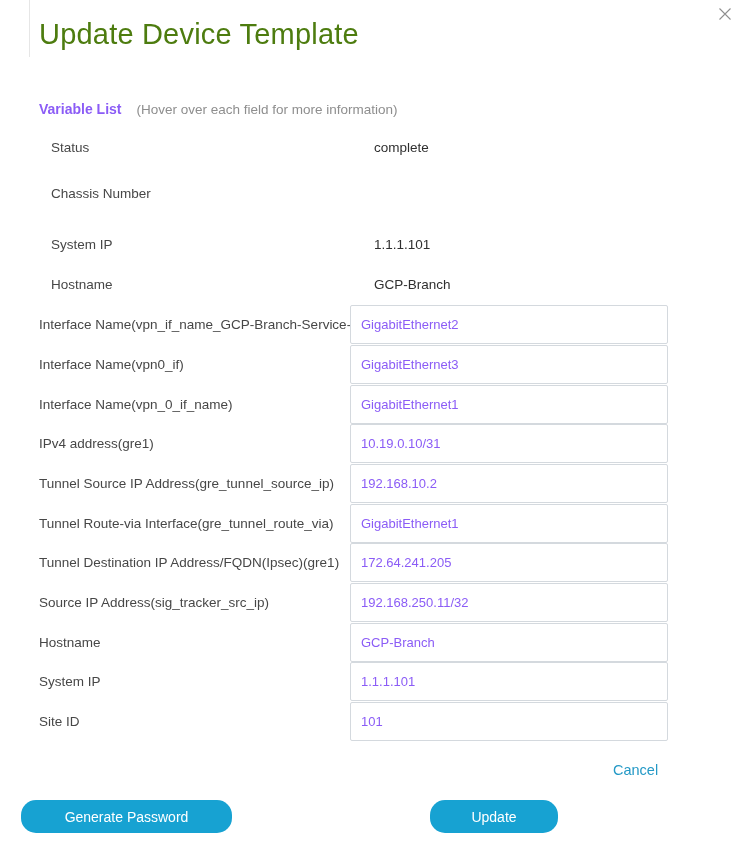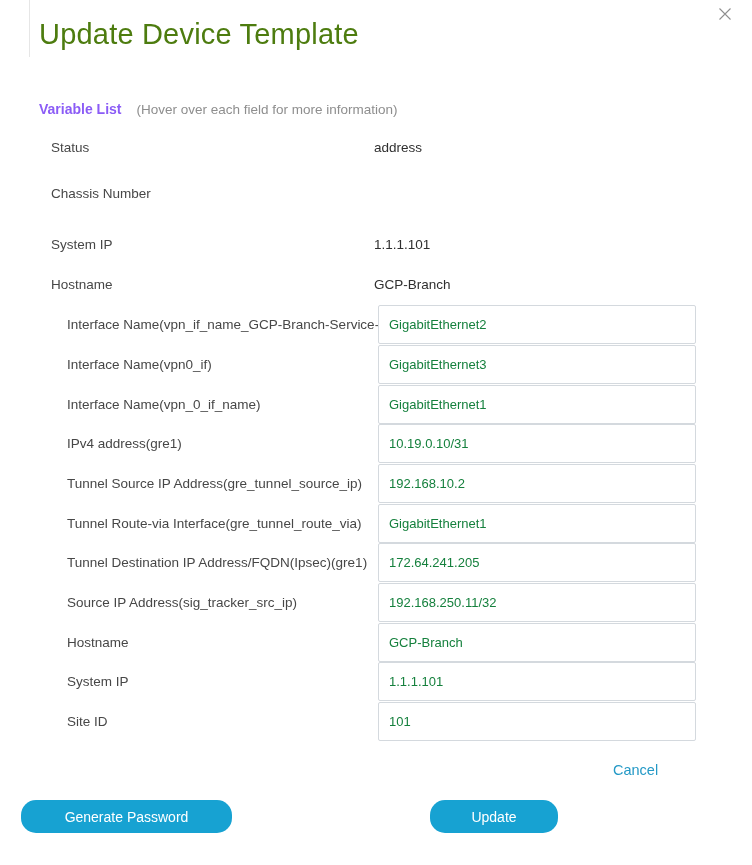--- a/index.html
+++ b/index.html
@@ -28,30 +28,30 @@
     position: absolute; left: 39px; top: 101px;
     font-size: 13.5px; color: #8e8e8e; white-space: nowrap;
   }
   .subtitle .head { color: #8b5cf6; font-weight: 700; font-size: 14px; margin-right: 15px; }
   .srow {
     position: absolute; left: 39px; right: 84px; display: flex; align-items: flex-start; margin-left: 12px;
   }
   .srow .lbl { width: 323px; flex: none; font-size: 13.5px; color: #474747; }
   .srow .val { font-size: 13.5px; color: #2f2f2f; }
   .irow {
-    position: absolute; left: 39px; height: 29px; display: flex; align-items: center; margin-left: 28px;
+    position: absolute; left: 39px; height: 29px; display: flex; align-items: center;
   }
   .irow .lbl {
     width: 311px; flex: none; font-size: 13.5px; color: #474747;
     white-space: nowrap; overflow: hidden;
   }
   .irow input {
     width: 318px; height: 39px; flex: none;
     border: 1px solid #d4d9de; border-radius: 2px;
-    padding: 0 10px; font-size: 13px; color: #15803d;
+    padding: 0 10px; font-size: 13px; color: #8b5cf6;
     font-family: "Liberation Sans", sans-serif;
     background: #fff; outline: none;
   }
   .btn {
     position: absolute; top: 800px; height: 33px;
     background: var(--accent, #17a2d2); color: #fff;
     border: none; border-radius: 15px;
     font-size: 14px; font-family: "Liberation Sans", sans-serif;
     cursor: pointer;
   }
@@ -77,21 +77,21 @@
       <path d="M1.5 1.5 L12.5 12.5 M12.5 1.5 L1.5 12.5" stroke="#8f8f8f" stroke-width="1.1" fill="none"></path>
     </svg>
   </div>
 
   <div class="subtitle">
     <span class="head">Variable List</span><span>(Hover over each field for more information)</span>
   </div>
 
   <div class="srow" style="top:140px">
     <div class="lbl">Status</div>
-    <div class="val">address</div>
+    <div class="val">complete</div>
   </div>
   <div class="srow" style="top:186px">
     <div class="lbl">Chassis Number</div>
     <div class="val"></div>
   </div>
   <div class="srow" style="top:237px">
     <div class="lbl">System IP</div>
     <div class="val">1.1.1.101</div>
   </div>
   <div class="srow" style="top:277px">

